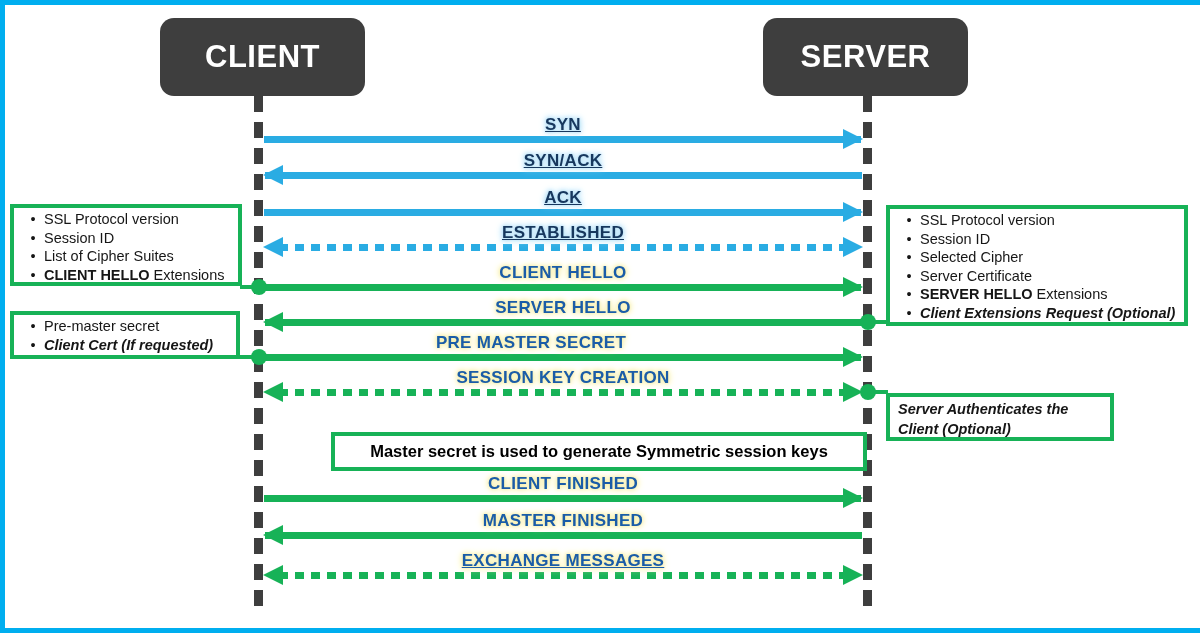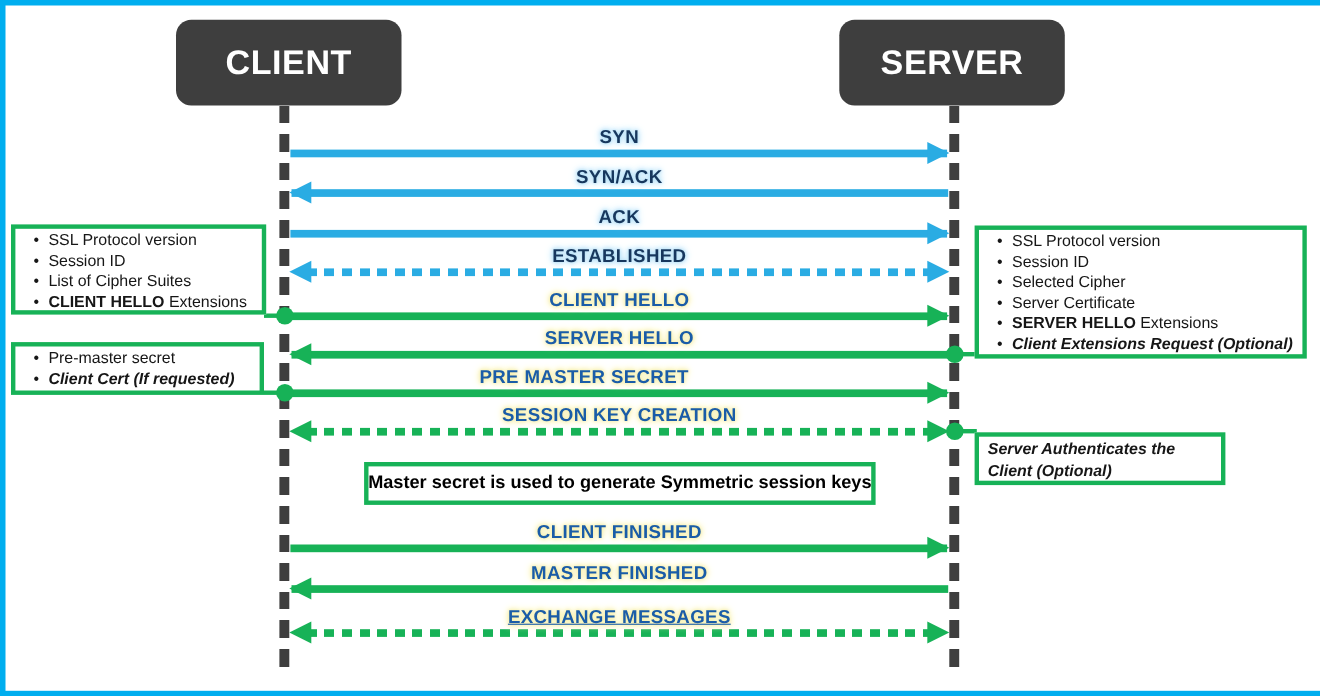--- a/index.html
+++ b/index.html
@@ -17,21 +17,21 @@
   .lifeline{
     position:absolute;width:9px;
     background:repeating-linear-gradient(180deg,var(--c-dark) 0 16px,transparent 16px 26px);
     z-index:1;
   }
   .msg-label{
     position:absolute;text-align:center;font-weight:bold;font-size:17px;
     height:20px;line-height:20px;letter-spacing:.3px;z-index:6;white-space:nowrap;
   }
   .msg-label.tcp{color:var(--c-tcp-text);
-    text-shadow:0 0 2px var(--c-tcp-glow),0 0 4px var(--c-tcp-glow),0 0 6px var(--c-tcp-glow),0 0 9px var(--c-tcp-glow);}
+    text-shadow:0 0 2px var(--c-tcp-glow),0 0 4px var(--c-tcp-glow),0 0 6px var(--c-tcp-glow),0 0 9px var(--c-tcp-glow);text-decoration:underline;}
   .msg-label.ssl{color:var(--c-ssl-text);
     text-shadow:0 0 2px var(--c-ssl-glow),0 0 4px var(--c-ssl-glow),0 0 6px var(--c-ssl-glow),0 0 9px var(--c-ssl-glow);}
   .msg-line{position:absolute;height:7px;z-index:4;}
   .msg-line.solid.tcp{background:var(--c-tcp);}
   .msg-line.solid.ssl{background:var(--c-ssl);}
   .msg-line.dashed.tcp{background:repeating-linear-gradient(90deg,var(--c-tcp) 0 9px,transparent 9px 16px);}
   .msg-line.dashed.ssl{background:repeating-linear-gradient(90deg,var(--c-ssl) 0 9px,transparent 9px 16px);}
   .head{position:absolute;width:0;height:0;border-top:10px solid transparent;border-bottom:10px solid transparent;z-index:5;}
   .head.r.tcp{border-left:20px solid var(--c-tcp);}
   .head.l.tcp{border-right:20px solid var(--c-tcp);}
@@ -65,21 +65,21 @@
   <div class="actor" style="left:160px;top:18px;width:205px;height:78px;">
     <span>CLIENT</span>
   </div>
   <div class="actor" style="left:763px;top:18px;width:205px;height:78px;">
     <span>SERVER</span>
   </div>
 
   <div class="lifeline" style="left:254px;top:96px;height:519px;"></div>
   <div class="lifeline" style="left:863px;top:96px;height:519px;"></div>
 
-  <div id="banner" style="left:331px;top:420px;width:465px;height:39px;">
+  <div id="banner" style="left:331px;top:432px;width:536px;height:39px;">
     <span>Master secret is used to generate Symmetric session keys</span>
   </div>
 
   <div id="arrow-layer">
       <div class="msg-label tcp" style="left: 263px; top: 115px; width: 600px;">SYN</div>
       <div class="msg-line solid tcp" style="left: 264px; top: 136px; width: 597px;"></div>
       <div class="head r tcp" style="left: 843px; top: 129px;"></div>
       <div class="msg-label tcp" style="left: 263px; top: 151px; width: 600px;">SYN/ACK</div>
       <div class="msg-line solid tcp" style="left: 265px; top: 172px; width: 597px;"></div>
       <div class="head l tcp" style="left: 263px; top: 165px;"></div>

